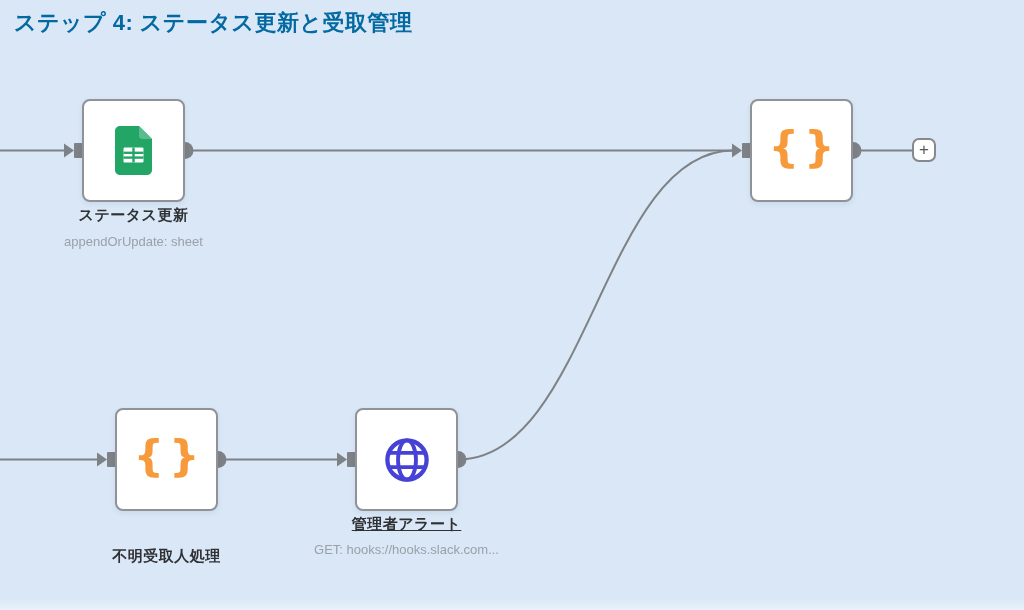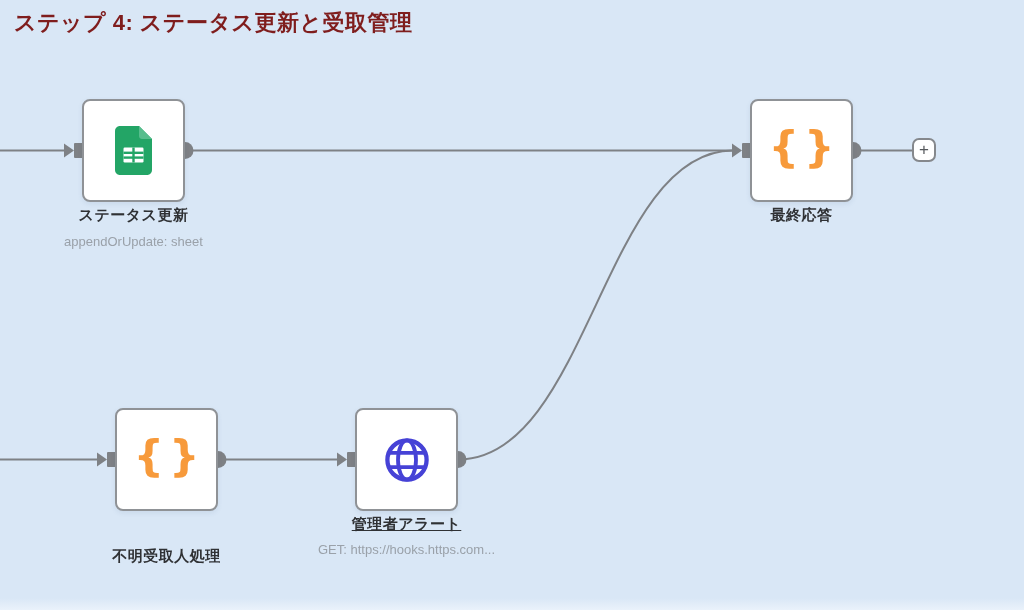--- a/index.html
+++ b/index.html
@@ -10,21 +10,21 @@
     font-family: "Liberation Sans", "DejaVu Sans", sans-serif;
   }
   .canvas {
     position: absolute; inset: 0;
   }
   .page-title {
     position: absolute;
     left: 14px; top: 8px;
     font-size: 22px;
     font-weight: bold;
-    color: #7f1d1d;
+    color: #0369a1;
     letter-spacing: 0.5px;
   }
   .conn-layer {
     position: absolute; left: 0; top: 0;
     width: 1024px; height: 610px;
     pointer-events: none;
   }
   .node {
     position: absolute;
     width: 103px; height: 103px;
@@ -138,38 +138,37 @@
         <line x1="8.5" y1="31.6" x2="28.5" y2="31.6"></line>
       </g>
     </svg>
   </div>
   <div class="node-label" style="left:13.5px; top:206px;">ステータス更新</div>
   <div class="node-subtitle" style="left:-6.5px; top:234px;">appendOrUpdate: sheet</div>
 
   <div class="node node-final-response">
     <span class="braces-icon">{}</span>
   </div>
-  <div class="node-label" style="left:681.5px; top:206px;">最終応答</div>
 
   <div class="node node-unknown-recipient">
     <span class="braces-icon">{}</span>
   </div>
   <div class="node-label" style="left:46.5px; top:515px;margin-top:32px;">不明受取人処理</div>
 
   <div class="node node-admin-alert">
     <svg width="48" height="48" viewBox="0 0 48 48">
       <g stroke="#4642d6" fill="none">
         <circle cx="24" cy="24" r="19.6" stroke-width="4.3"></circle>
         <ellipse cx="24" cy="24" rx="9" ry="19.6" stroke-width="3.8"></ellipse>
         <line x1="6.2" y1="16.9" x2="41.8" y2="16.9" stroke-width="3.8"></line>
         <line x1="6.2" y1="31.1" x2="41.8" y2="31.1" stroke-width="3.8"></line>
       </g>
     </svg>
   </div>
   <div class="node-label" style="left:286.5px; top:515px;text-decoration:underline;">管理者アラート</div>
-  <div class="node-subtitle" style="left:266.5px; top:542px;">GET: https://hooks.https.com...</div>
+  <div class="node-subtitle" style="left:266.5px; top:542px;">GET: hooks://hooks.slack.com...</div>
 
   <div class="plus-button">
     <span>+</span>
   </div>
 
   <div class="bottom-edge"></div>
 </div>
 
 </body></html>

